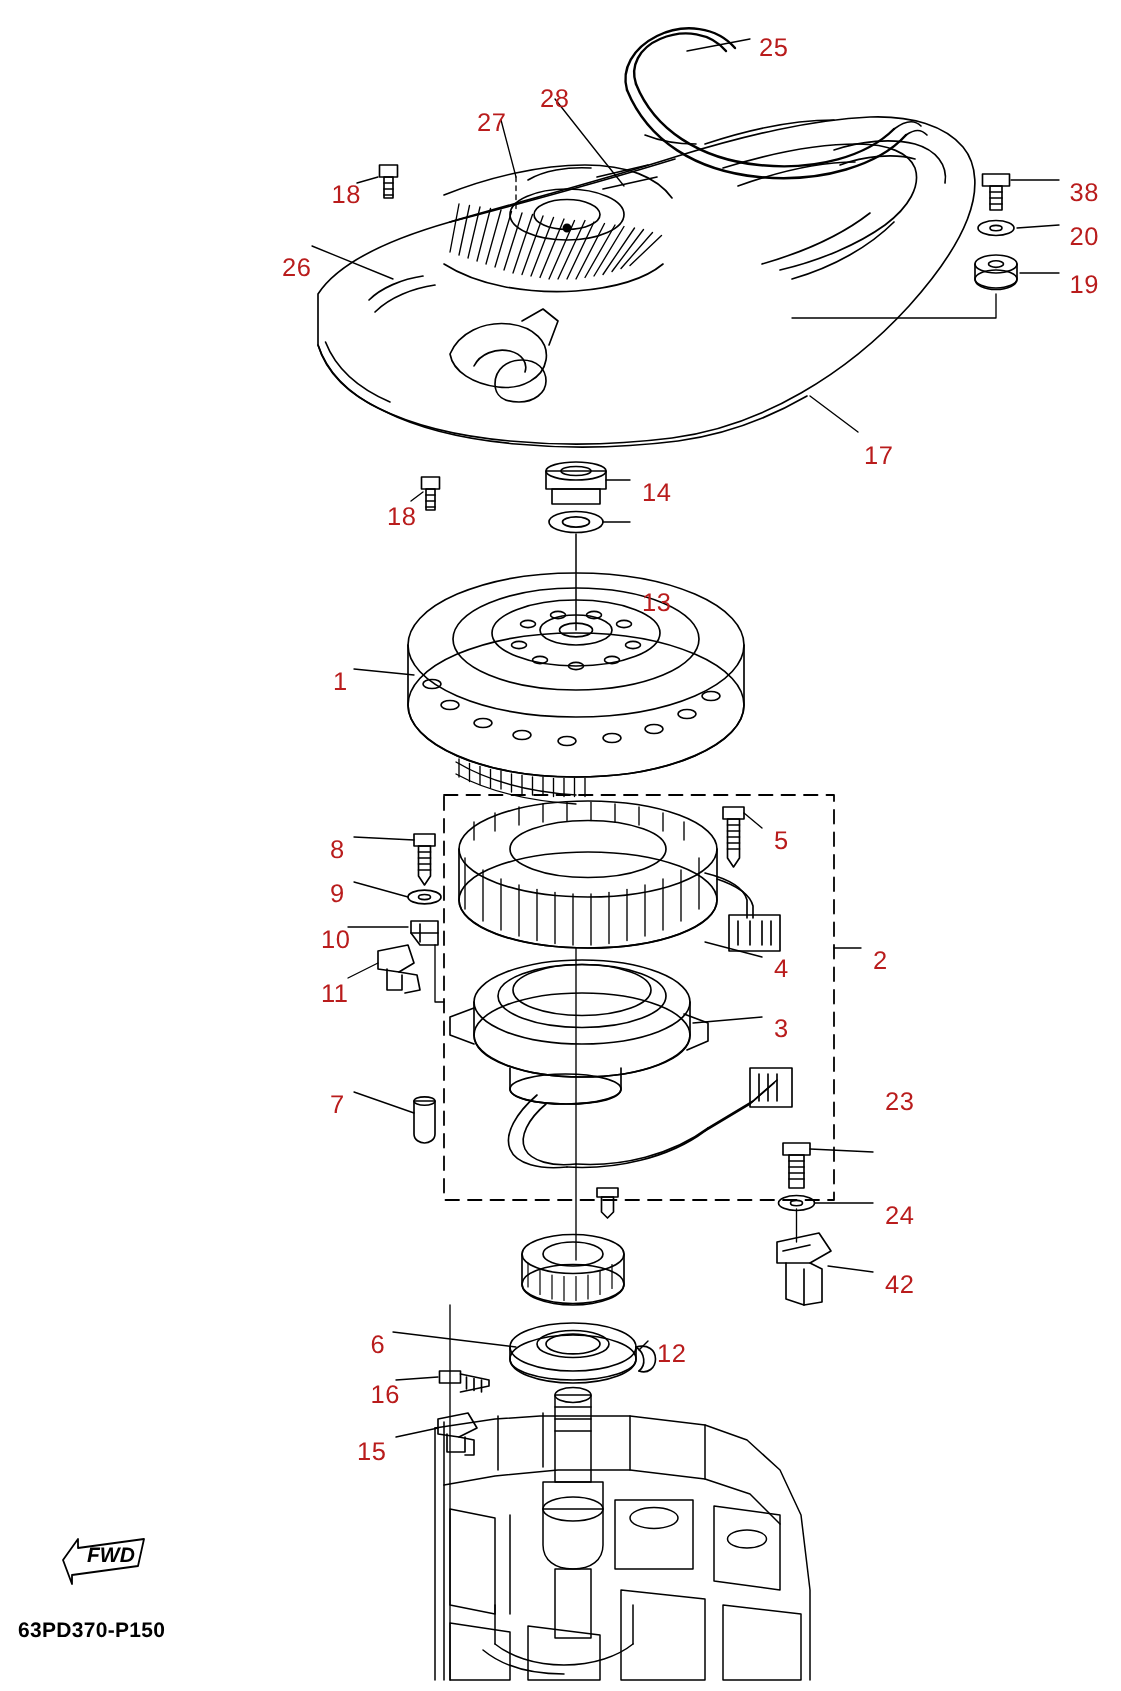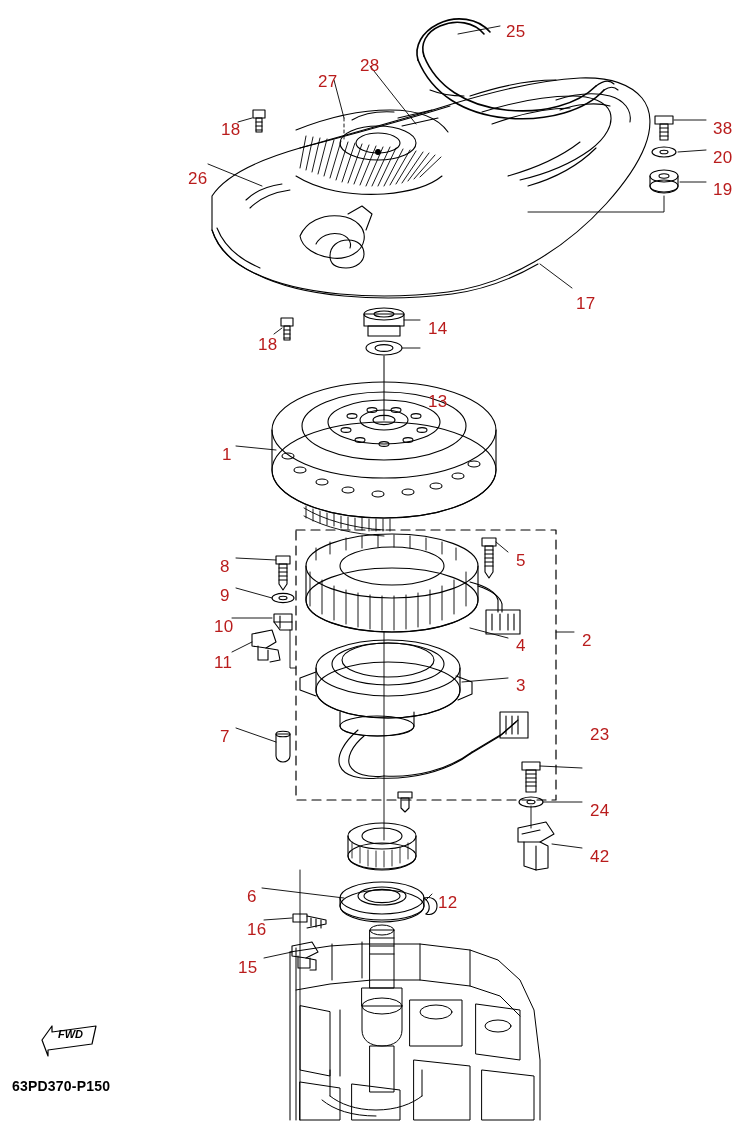--- a/index.html
+++ b/index.html
@@ -42,21 +42,21 @@
     font-family: "Liberation Sans", sans-serif;
     font-size: 14px;
     font-weight: bold;
     letter-spacing: 0.2px;
   }
   .fwd-label {
     position: absolute;
     left: 58px;
     top: 1028px;
     font-family: "Liberation Sans", sans-serif;
-    font-size: 11px;
+    font-size: 14px;
     font-weight: bold;
     font-style: italic;
     color: #000;
   }
 </style>
 </head>
 <body>
 
 <div id="diagram-root">
 

